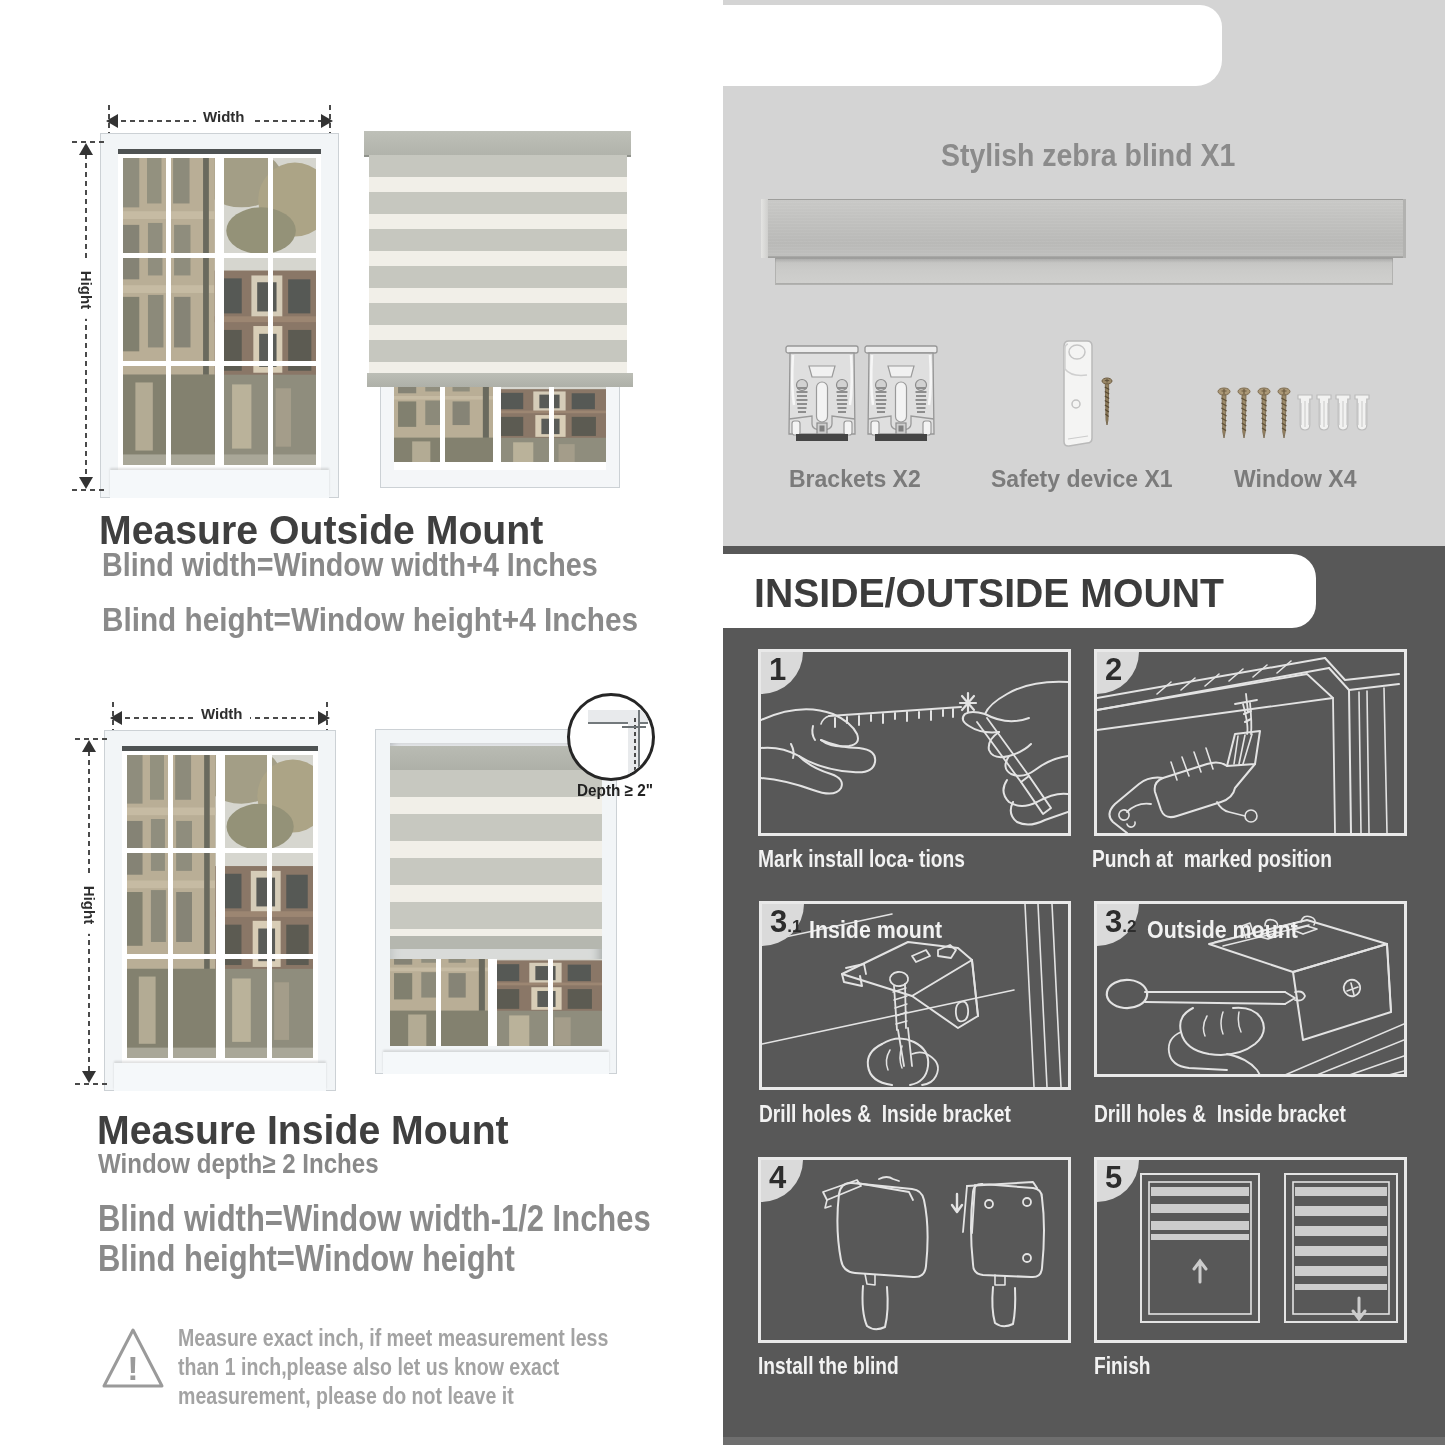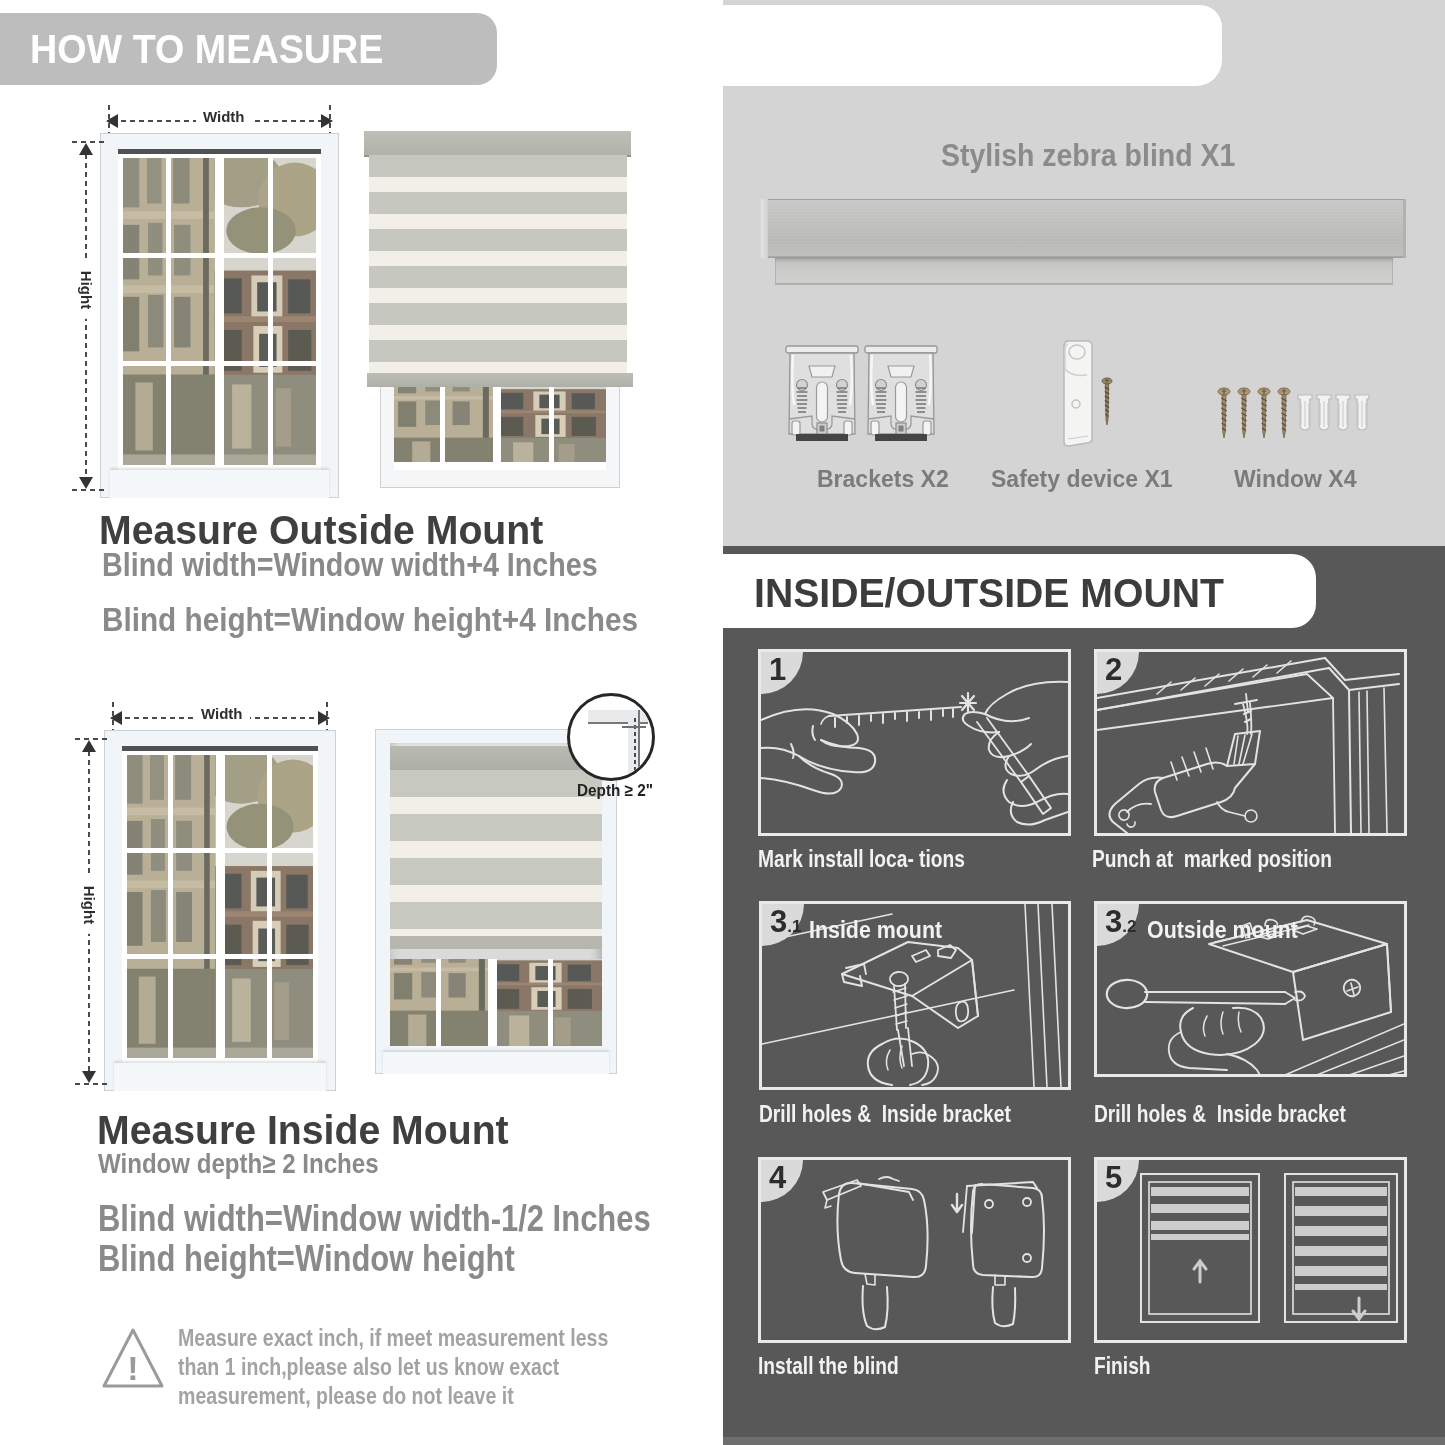--- a/index.html
+++ b/index.html
@@ -83,21 +83,20 @@
    <rect x="0" y="232" width="210" height="98" fill="#8f8d7d"></rect>
    <rect x="0" y="232" width="100" height="98" fill="#83816f"></rect>
    <rect x="18" y="240" width="18" height="70" fill="#b3ab94"></rect>
    <rect x="118" y="242" width="20" height="66" fill="#bab29a"></rect>
    <rect x="163" y="246" width="16" height="60" fill="#a49d8a"></rect>
    <rect x="0" y="314" width="210" height="16" fill="#a9a798"></rect>
   </g>
  </defs>
 </svg>
 
-<div id="h2m" class="abs"><span>HOW TO MEASURE</span></div>
 
 <div class="abs win" style="left:100px;top:133px;width:239px;height:365px;">
   <div class="glass" style="left:18px;top:16px;width:203px;height:321px;">
     <svg class="photo" viewBox="0 0 210 330" preserveAspectRatio="none">
           <use href="#ph"></use>
         </svg>
     <div class="topshade"></div>
 
     <div class="mb" style="left:0;top:0;width:5px;height:100%;"></div>
     <div class="mb" style="left:198px;top:0;width:5px;height:100%;"></div>
@@ -282,21 +281,21 @@
  <use href="#screw1" x="458" y="50"></use>
  <use href="#screw1" x="478" y="50"></use>
  <use href="#screw1" x="498" y="50"></use>
 
  <use href="#anchor" x="517" y="57"></use>
  <use href="#anchor" x="536" y="57"></use>
  <use href="#anchor" x="555" y="57"></use>
  <use href="#anchor" x="574" y="57"></use>
 </svg>
 
-<div class="rlabel" style="left:789px;top:466px;margin-left:28px;">Brackets X2</div>
+<div class="rlabel" style="left:789px;top:466px;">Brackets X2</div>
 <div class="rlabel" style="left:991px;top:466px;">Safety device X1</div>
 <div class="rlabel" style="left:1234px;top:466px;">Window X4</div>
 
 <div id="darksec" class="abs"></div>
 <div class="abs" style="left:723px;top:1437px;width:722px;height:8px;background:#6e6e6e;"></div>
 <div id="rwhite2" class="abs"></div>
 <div id="rtitle2" class="abs"><span>INSIDE/OUTSIDE MOUNT</span></div>
 
 <div class="panel" style="left:758px;top:649px;width:313px;height:187px;">
   <svg width="307" height="181" viewBox="0 0 307 181" style="position:absolute;left:0;top:0;">

